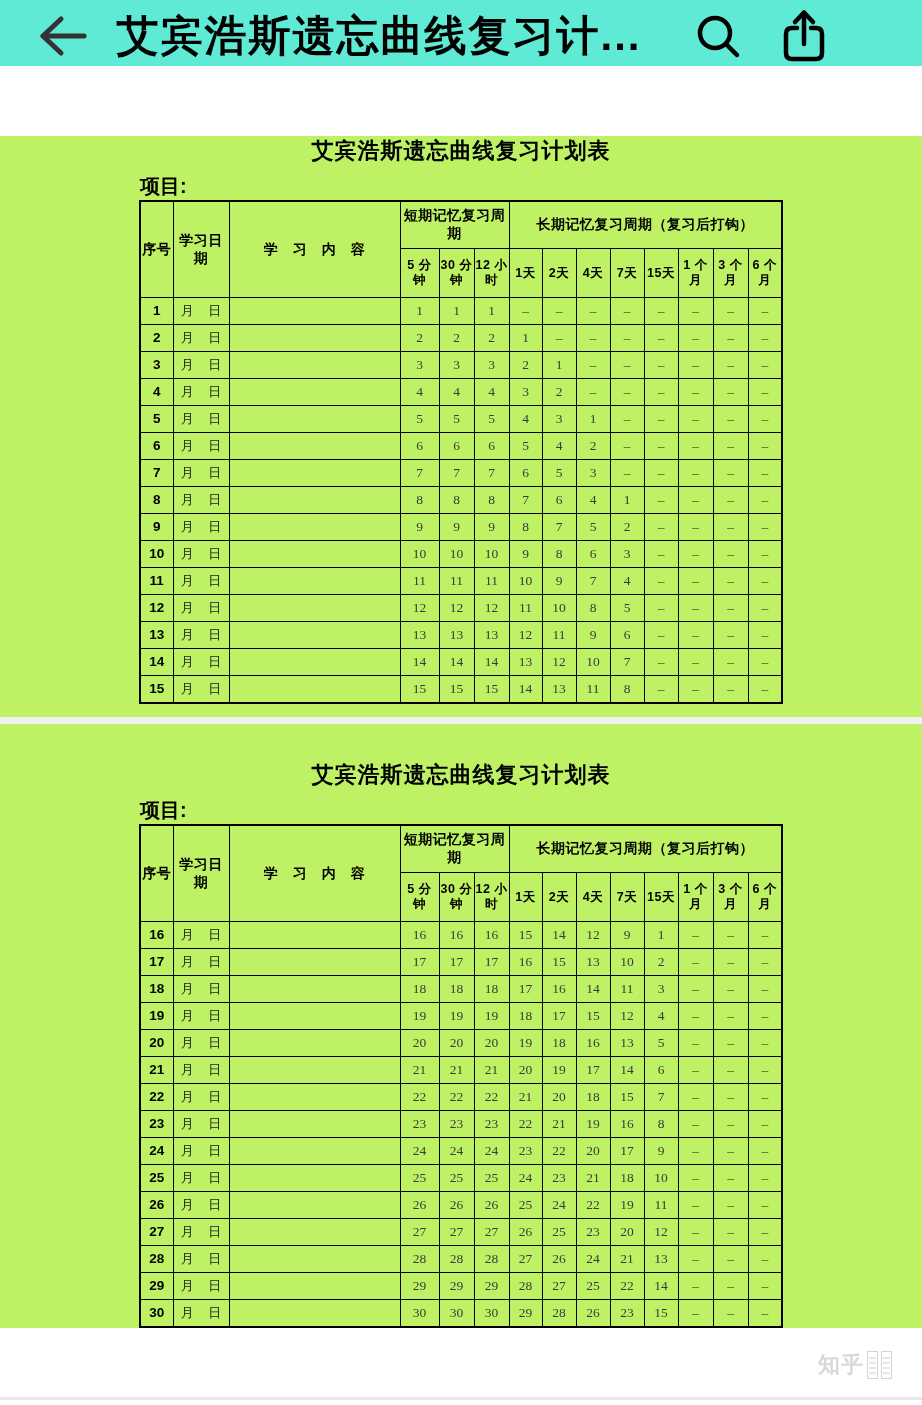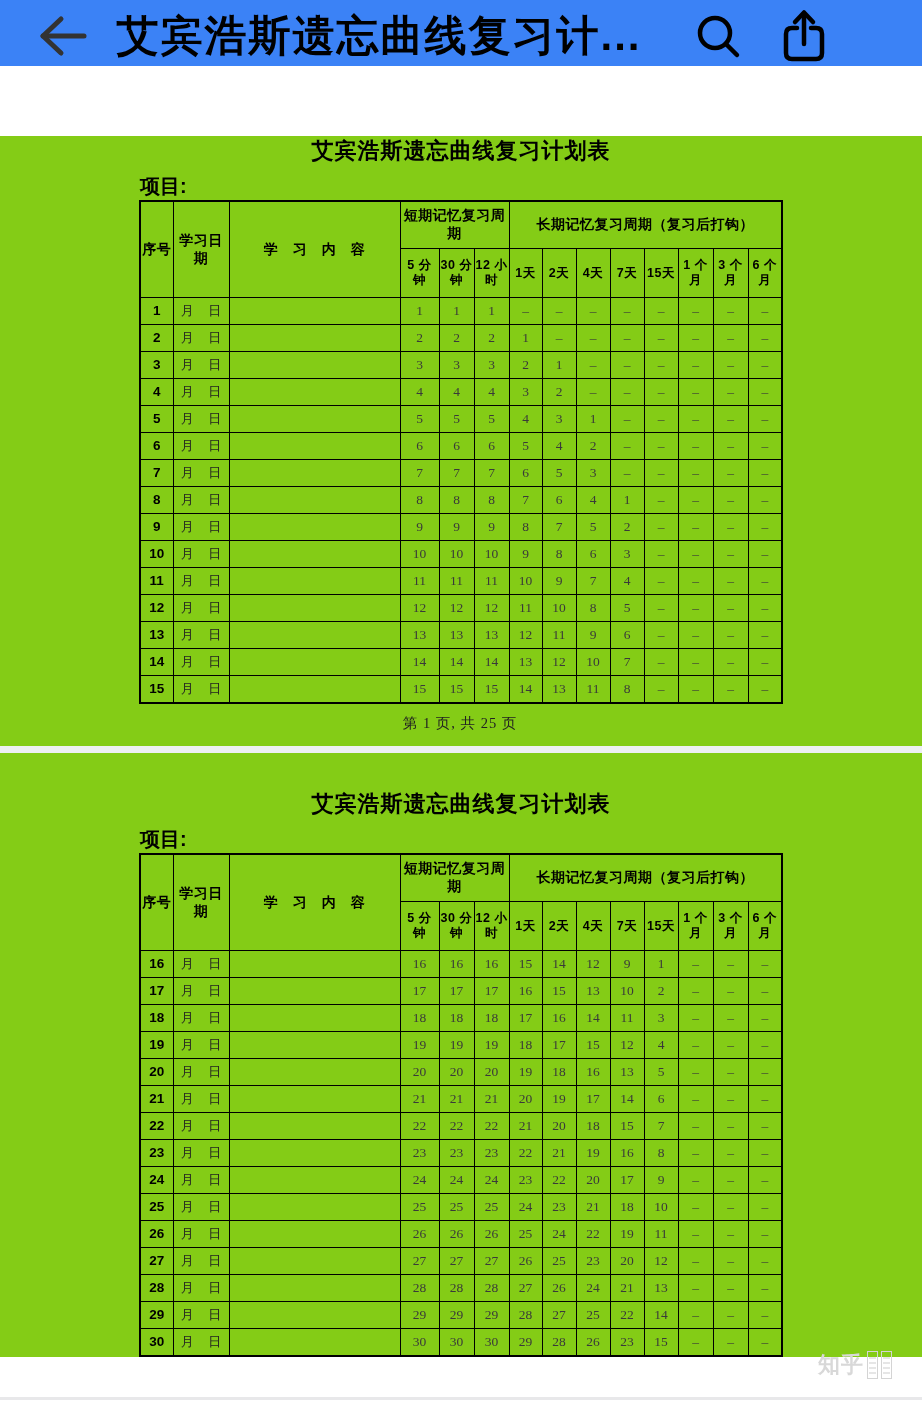--- a/index.html
+++ b/index.html
@@ -5,31 +5,31 @@
   html,body{margin:0;padding:0;}
   body{
     width:922px;height:1405px;position:relative;overflow:hidden;
     background:#ffffff;
     font-family:"Liberation Sans",sans-serif;
     color:#111;
   }
   
   .appbar{
     height:66px;display:flex;align-items:center;
-    padding:6px 96px 0 34px;box-sizing:border-box;background:#3b82f6;
+    padding:6px 96px 0 34px;box-sizing:border-box;background:#5eead4;
   }
   .icon-btn{background:none;border:none;padding:0;margin:0;cursor:pointer;
     display:flex;align-items:center;justify-content:center;}
   .appbar-title{
     flex:1;text-align:center;font-size:42px;font-weight:700;letter-spacing:2px;
     white-space:nowrap;overflow:hidden;color:#000;line-height:52px;
   }
   .search-wrap{margin:0 40px 0 24px;}
   
-  .content{background:#84cc16;}
+  .content{background:#bef264;}
   .doc-title{
     text-align:center;font-size:22px;font-weight:700;letter-spacing:1px;
     line-height:30px;margin:0;color:#000;
   }
   .p1 .doc-title{margin-top:70px;}
   .p2 .doc-title{margin-top:36px;}
   .project-label{
     margin:10px 0 0 140px;font-size:20px;font-weight:700;line-height:20px;color:#000;
   }
   table.plan{
@@ -467,21 +467,20 @@
             <td class="c-val">13</td>
             <td class="c-val">11</td>
             <td class="c-val">8</td>
             <td class="c-val">–</td>
             <td class="c-val">–</td>
             <td class="c-val">–</td>
             <td class="c-val">–</td>
           </tr>
         </tbody>
     </table>
-    <div class="page-footer">第 1 页, 共 25 页</div>
   </div>
 
   <div class="page-divider"></div>
 
   <div class="doc-page p2">
     <h1 class="doc-title">艾宾浩斯遗忘曲线复习计划表</h1>
     <div class="project-label">项目:</div>
     <table class="plan">
       <colgroup>
         <col style="width:33px">

